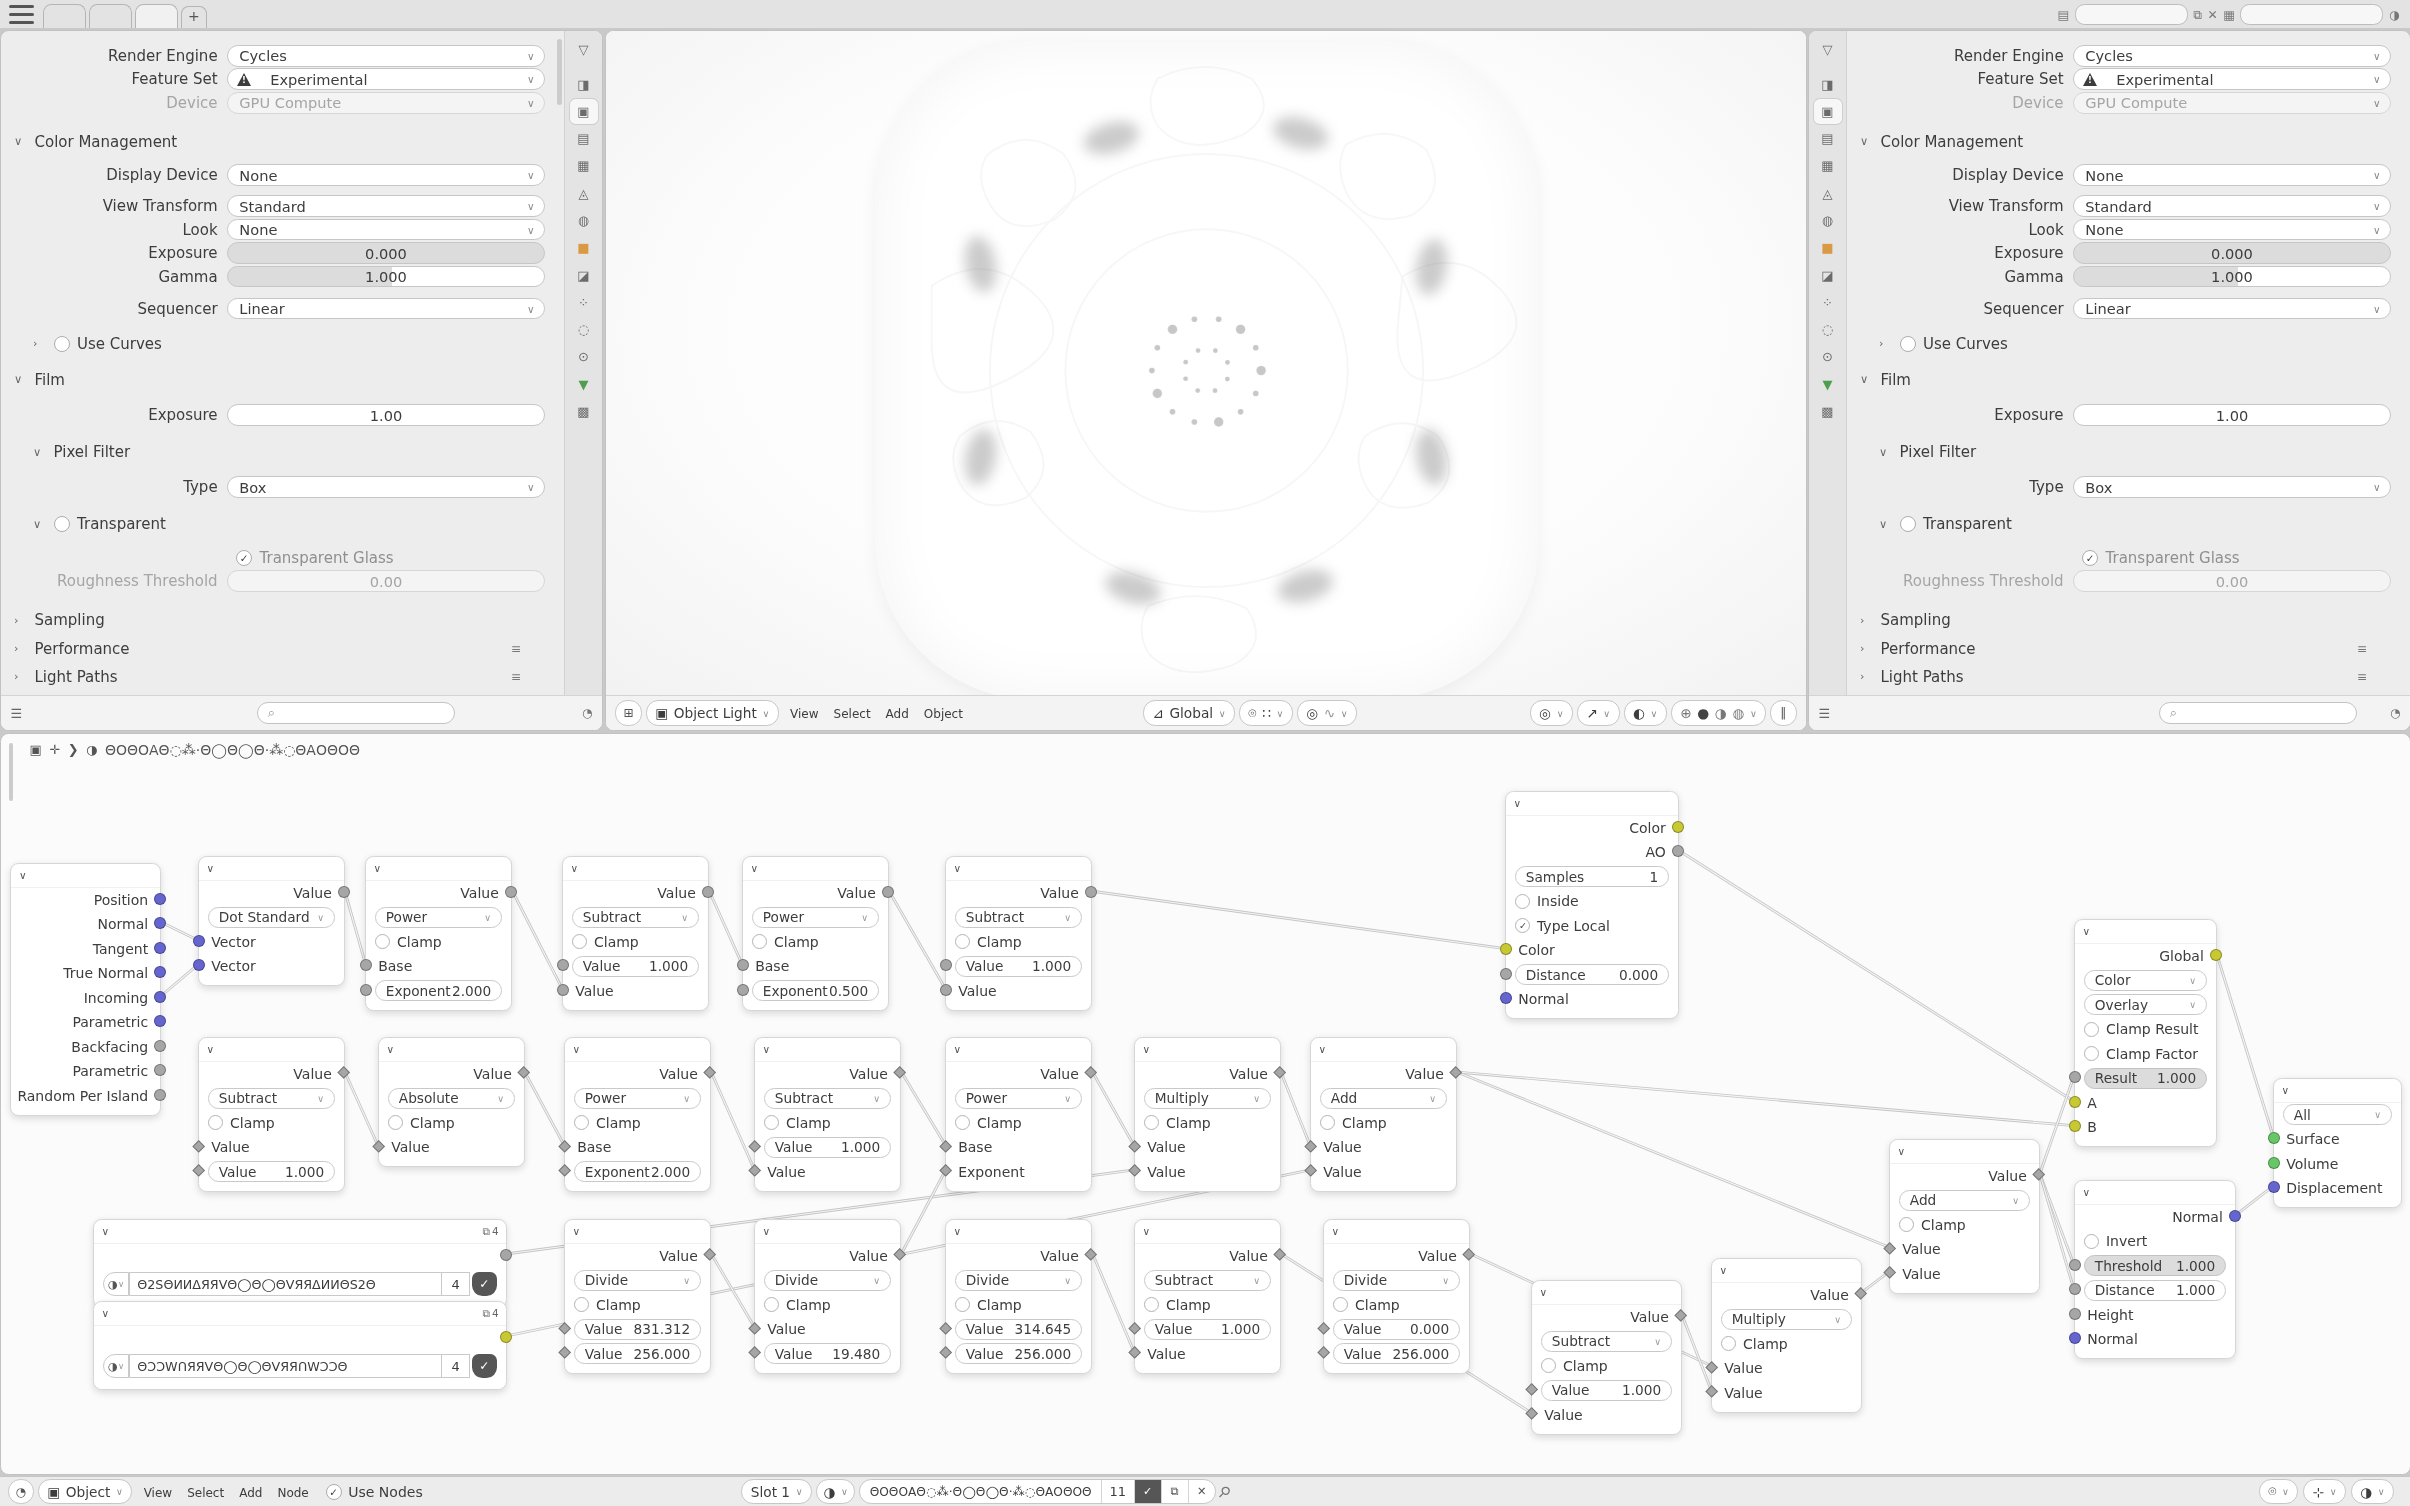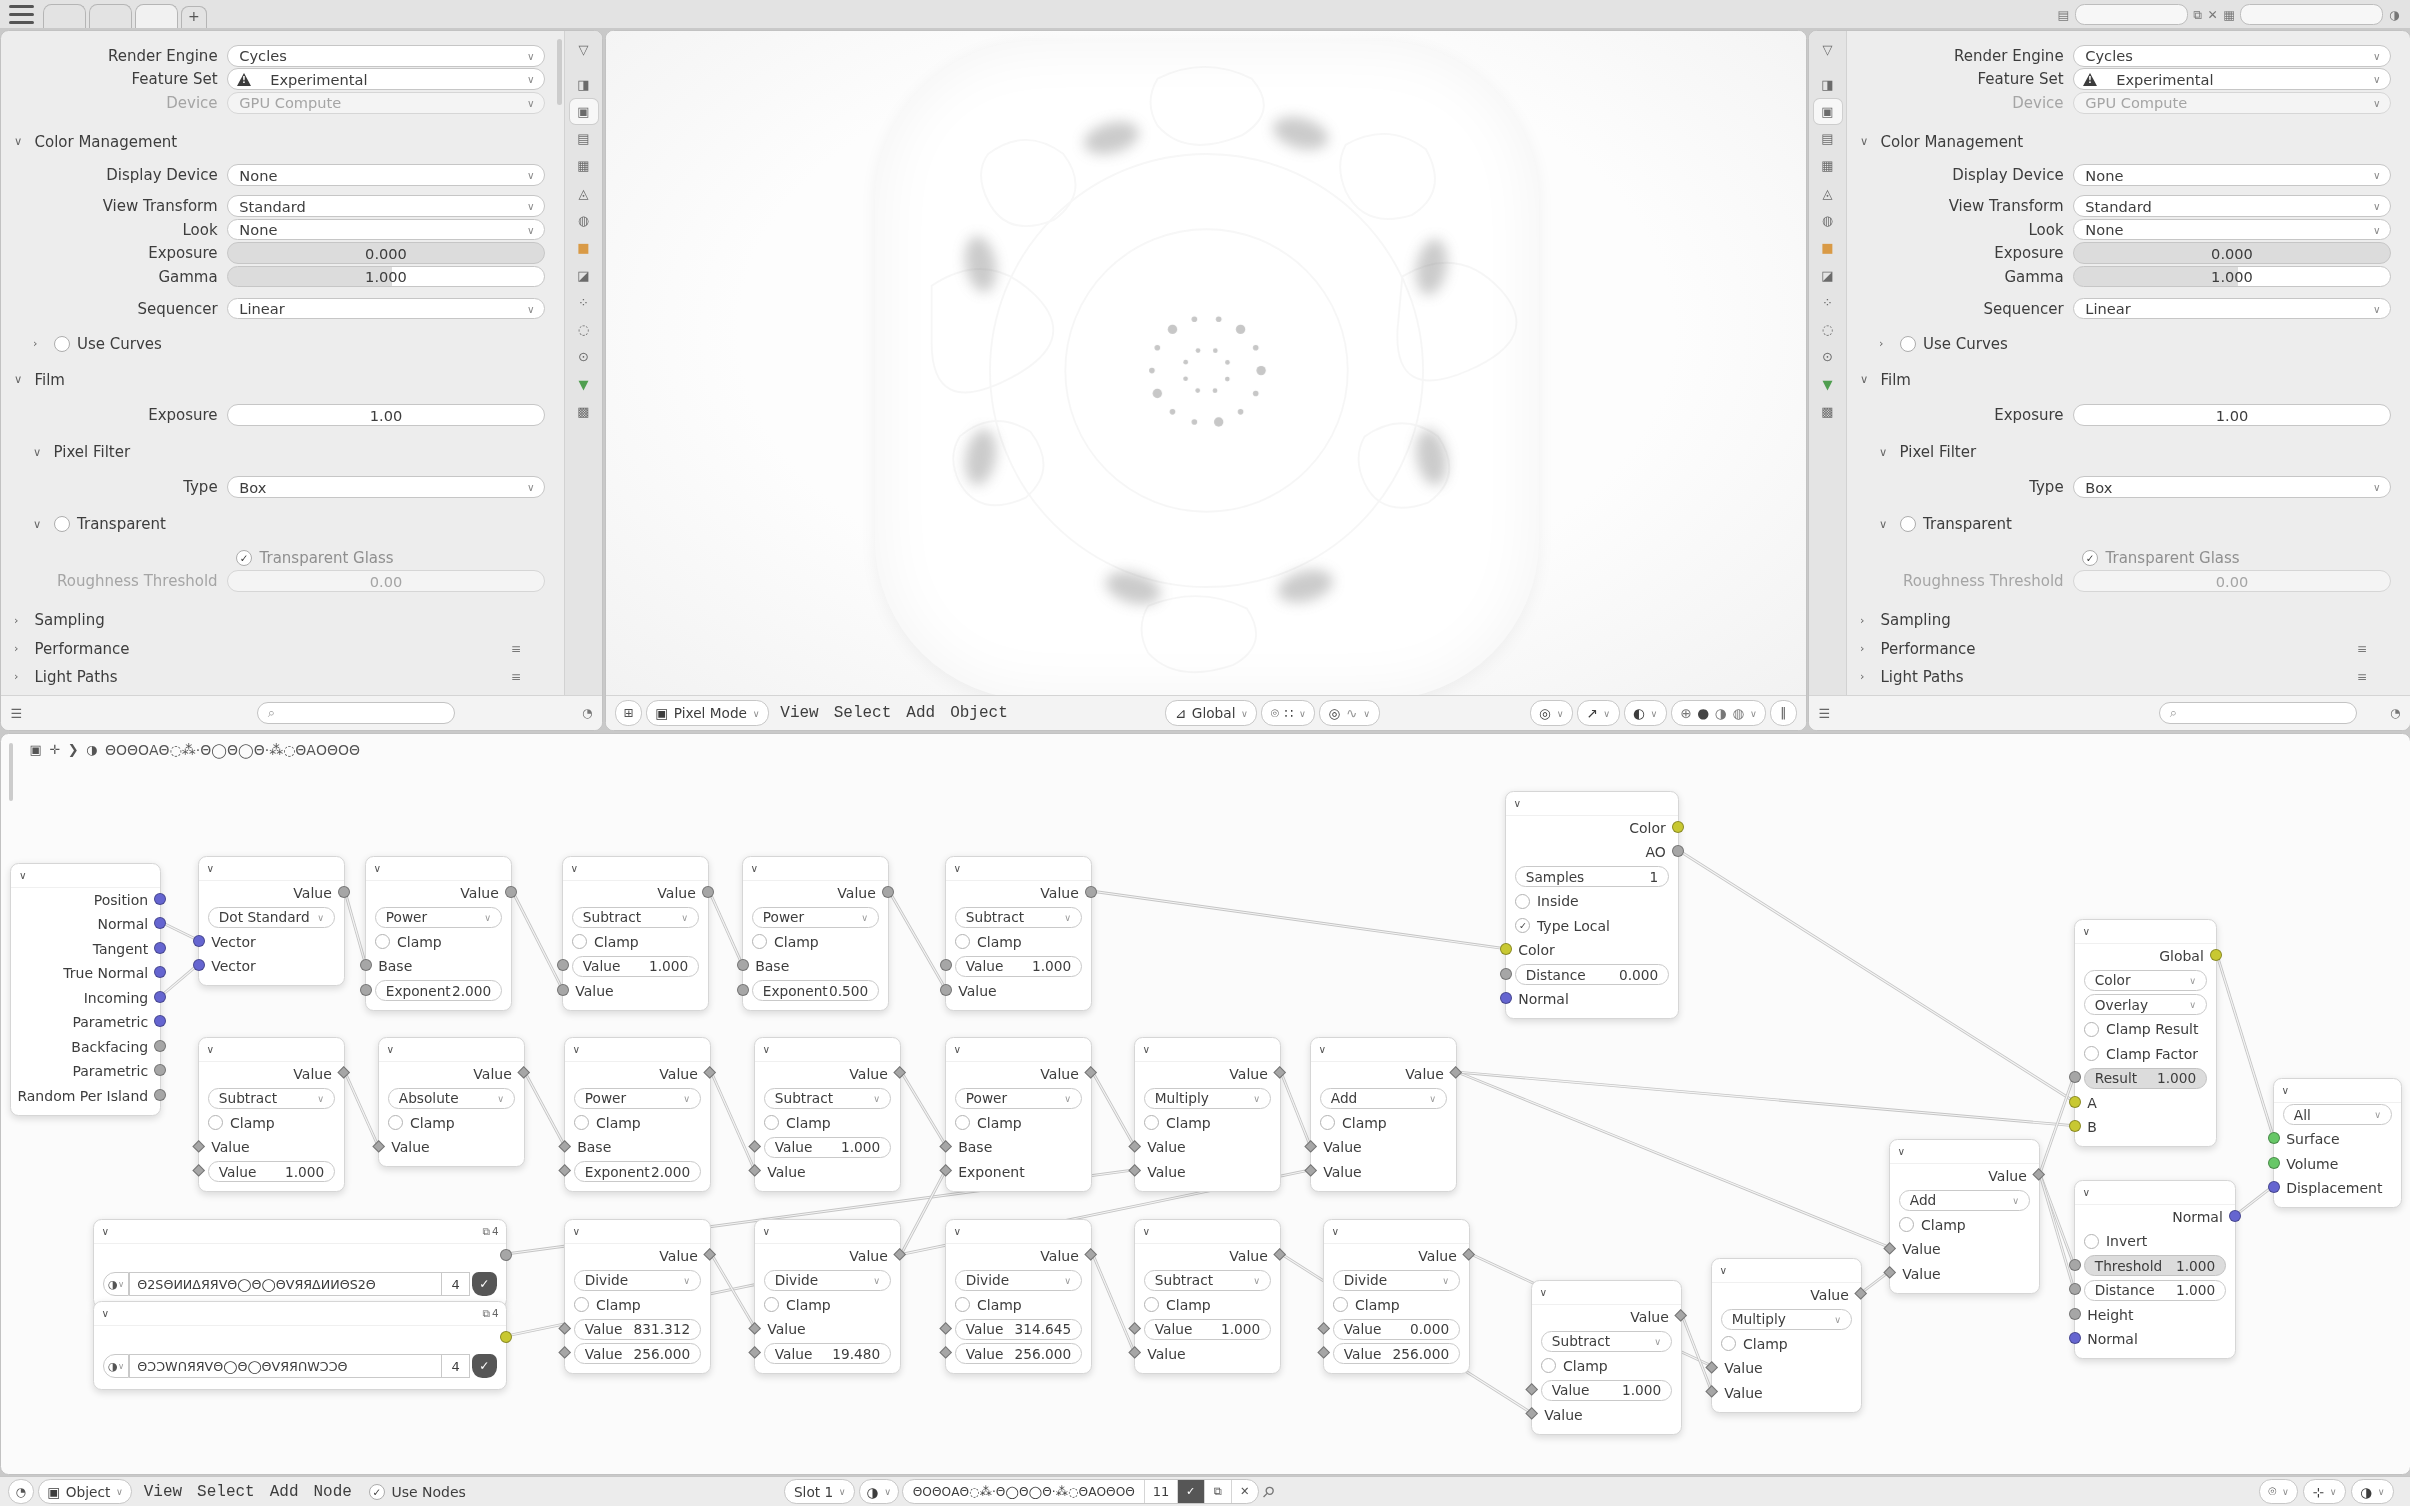--- a/index.html
+++ b/index.html
@@ -53,21 +53,21 @@
   .searchpill{width:198px;height:21.7px;border:0.9px solid #c3c3c3;border-radius:11.3px;background:#fff;margin-left:226px;display:flex;align-items:center;color:#999;font-size:13px;padding-left:9.4px;box-sizing:border-box;}
   #props-right .searchpill{margin-left:320px;}
   .pf-right{margin-left:auto;margin-right:9.4px;color:#777;font-size:12.2px;}
   .mini-scroll{position:absolute;width:4.7px;border-radius:2.8px;background:#cccccc;}
   
   #vp-canvas{position:absolute;top:0;left:0;right:0;bottom:34px;background:radial-gradient(ellipse at 50% 45%, #fdfdfd 55%, #f2f2f2 100%);}
   #vp-object{position:absolute;left:269px;top:10.4px;width:664px;height:659px;background:#ffffff;border-radius:160px;box-shadow:inset 0 0 66px rgba(0,0,0,0.05), 0 3.8px 17px rgba(0,0,0,0.05);}
   .vp-header{position:absolute;bottom:0;left:0;right:0;height:34px;background:#f3f3f3;border-top:0.9px solid #d4d4d4;display:flex;align-items:center;font-size:14px;gap:3.8px;padding:0 9.4px;}
   .pill{height:23.5px;border:0.9px solid #c7c7c7;border-radius:12.2px;background:#fff;display:inline-flex;align-items:center;gap:5.6px;padding:0 8.5px;font-size:13.7px;white-space:nowrap;}
   .pill .chev{color:#8a8a8a;font-size:9.4px;}
-  .menuitem{padding:0 7.5px;font-size:16px;font-family:Liberation Mono, monospace;}
+  .menuitem{padding:0 7.5px;font-size:12px;}
   .icbtn{width:24.5px;height:23.5px;border:0.9px solid #c7c7c7;border-radius:12.2px;background:#fff;display:inline-flex;align-items:center;justify-content:center;color:#555;font-size:12.2px;}
   .vp-spacer{flex:1;}
   
   #graph{position:absolute;inset:0;}
   #links{position:absolute;inset:0;}
   .breadcrumb{position:absolute;top:7.5px;left:21px;display:flex;align-items:center;gap:7.5px;font-size:14px;color:#555;z-index:5;}
   .bc-ic{color:#555;font-size:13px;}
   .node{position:absolute;background:#ffffff;border:0.9px solid #d6d6d6;border-radius:8.5px;box-shadow:0 2.8px 7.5px rgba(0,0,0,0.13);box-sizing:border-box;z-index:2;}
   .nhead{height:22.6px;display:flex;align-items:center;padding:0 7.5px;color:#555;border-bottom:0.9px solid #f0f0f0;font-size:10.4px;}
   .nhead .nbadge{margin-left:auto;color:#666;font-size:10.4px;display:flex;align-items:center;gap:1.9px;}
@@ -345,21 +345,21 @@
             <circle cx="361.34604021540764" cy="328.81559713793365" r="2.5"></circle>
             <circle cx="374.2395718074576" cy="341.3536531438372" r="2.5"></circle>
           </g>
       </svg>
     </div>
   </div>
   <div class="vp-header">
     <span class="icbtn">⊞</span>
     <span class="pill">
       <span>▣</span>
-      <span>Pixel Mode</span>
+      <span>Object Light</span>
       <span class="chev">∨</span>
     </span>
     <span id="vp-menus"><span class="menuitem">View</span><span class="menuitem">Select</span><span class="menuitem">Add</span><span class="menuitem">Object</span></span>
     <div class="vp-spacer"></div>
     <span class="pill">
       <span>⊿</span>
       <span>Global</span>
       <span class="chev">∨</span>
     </span>
     <span class="pill">

